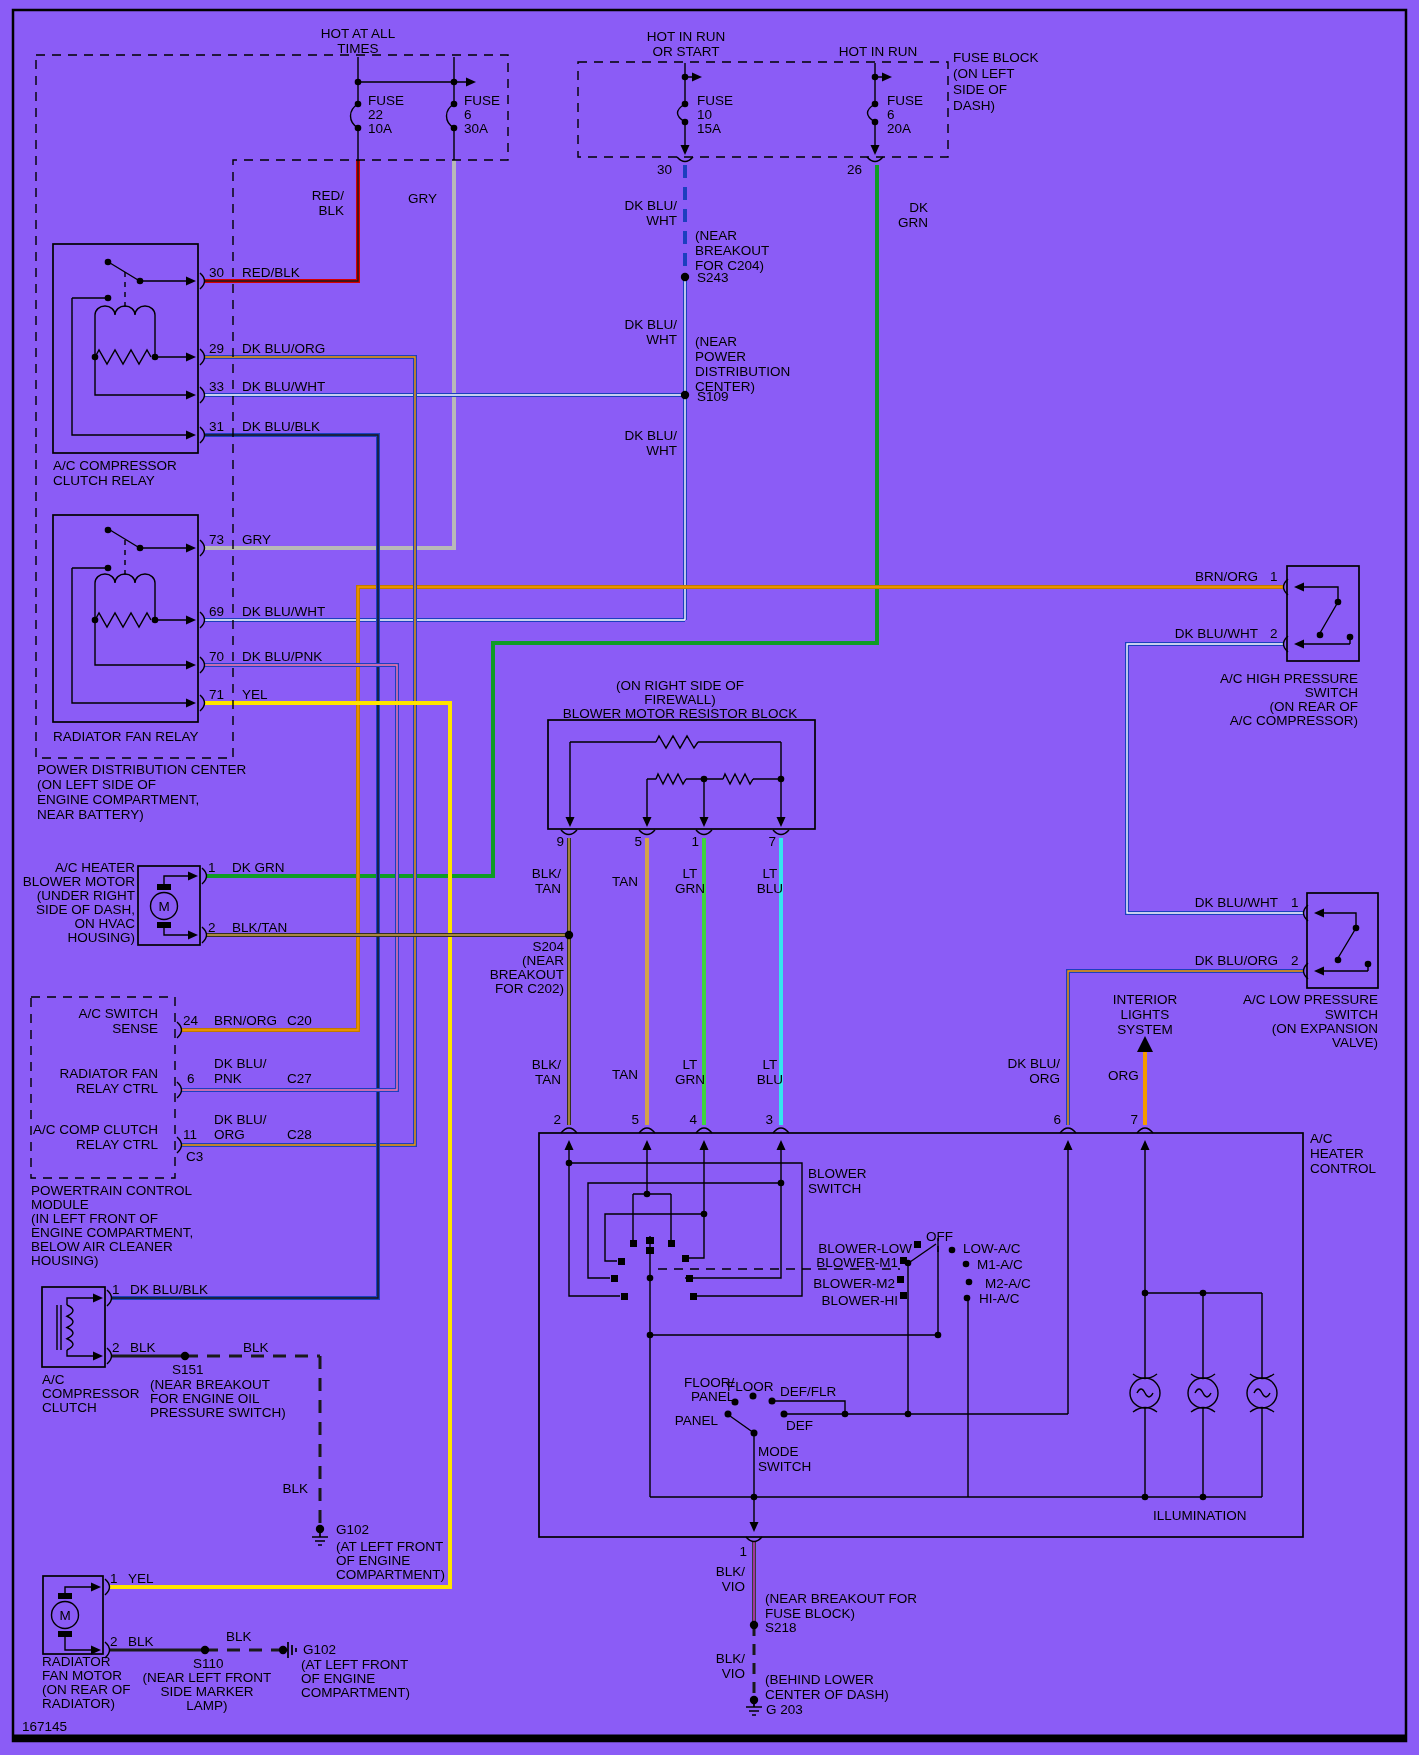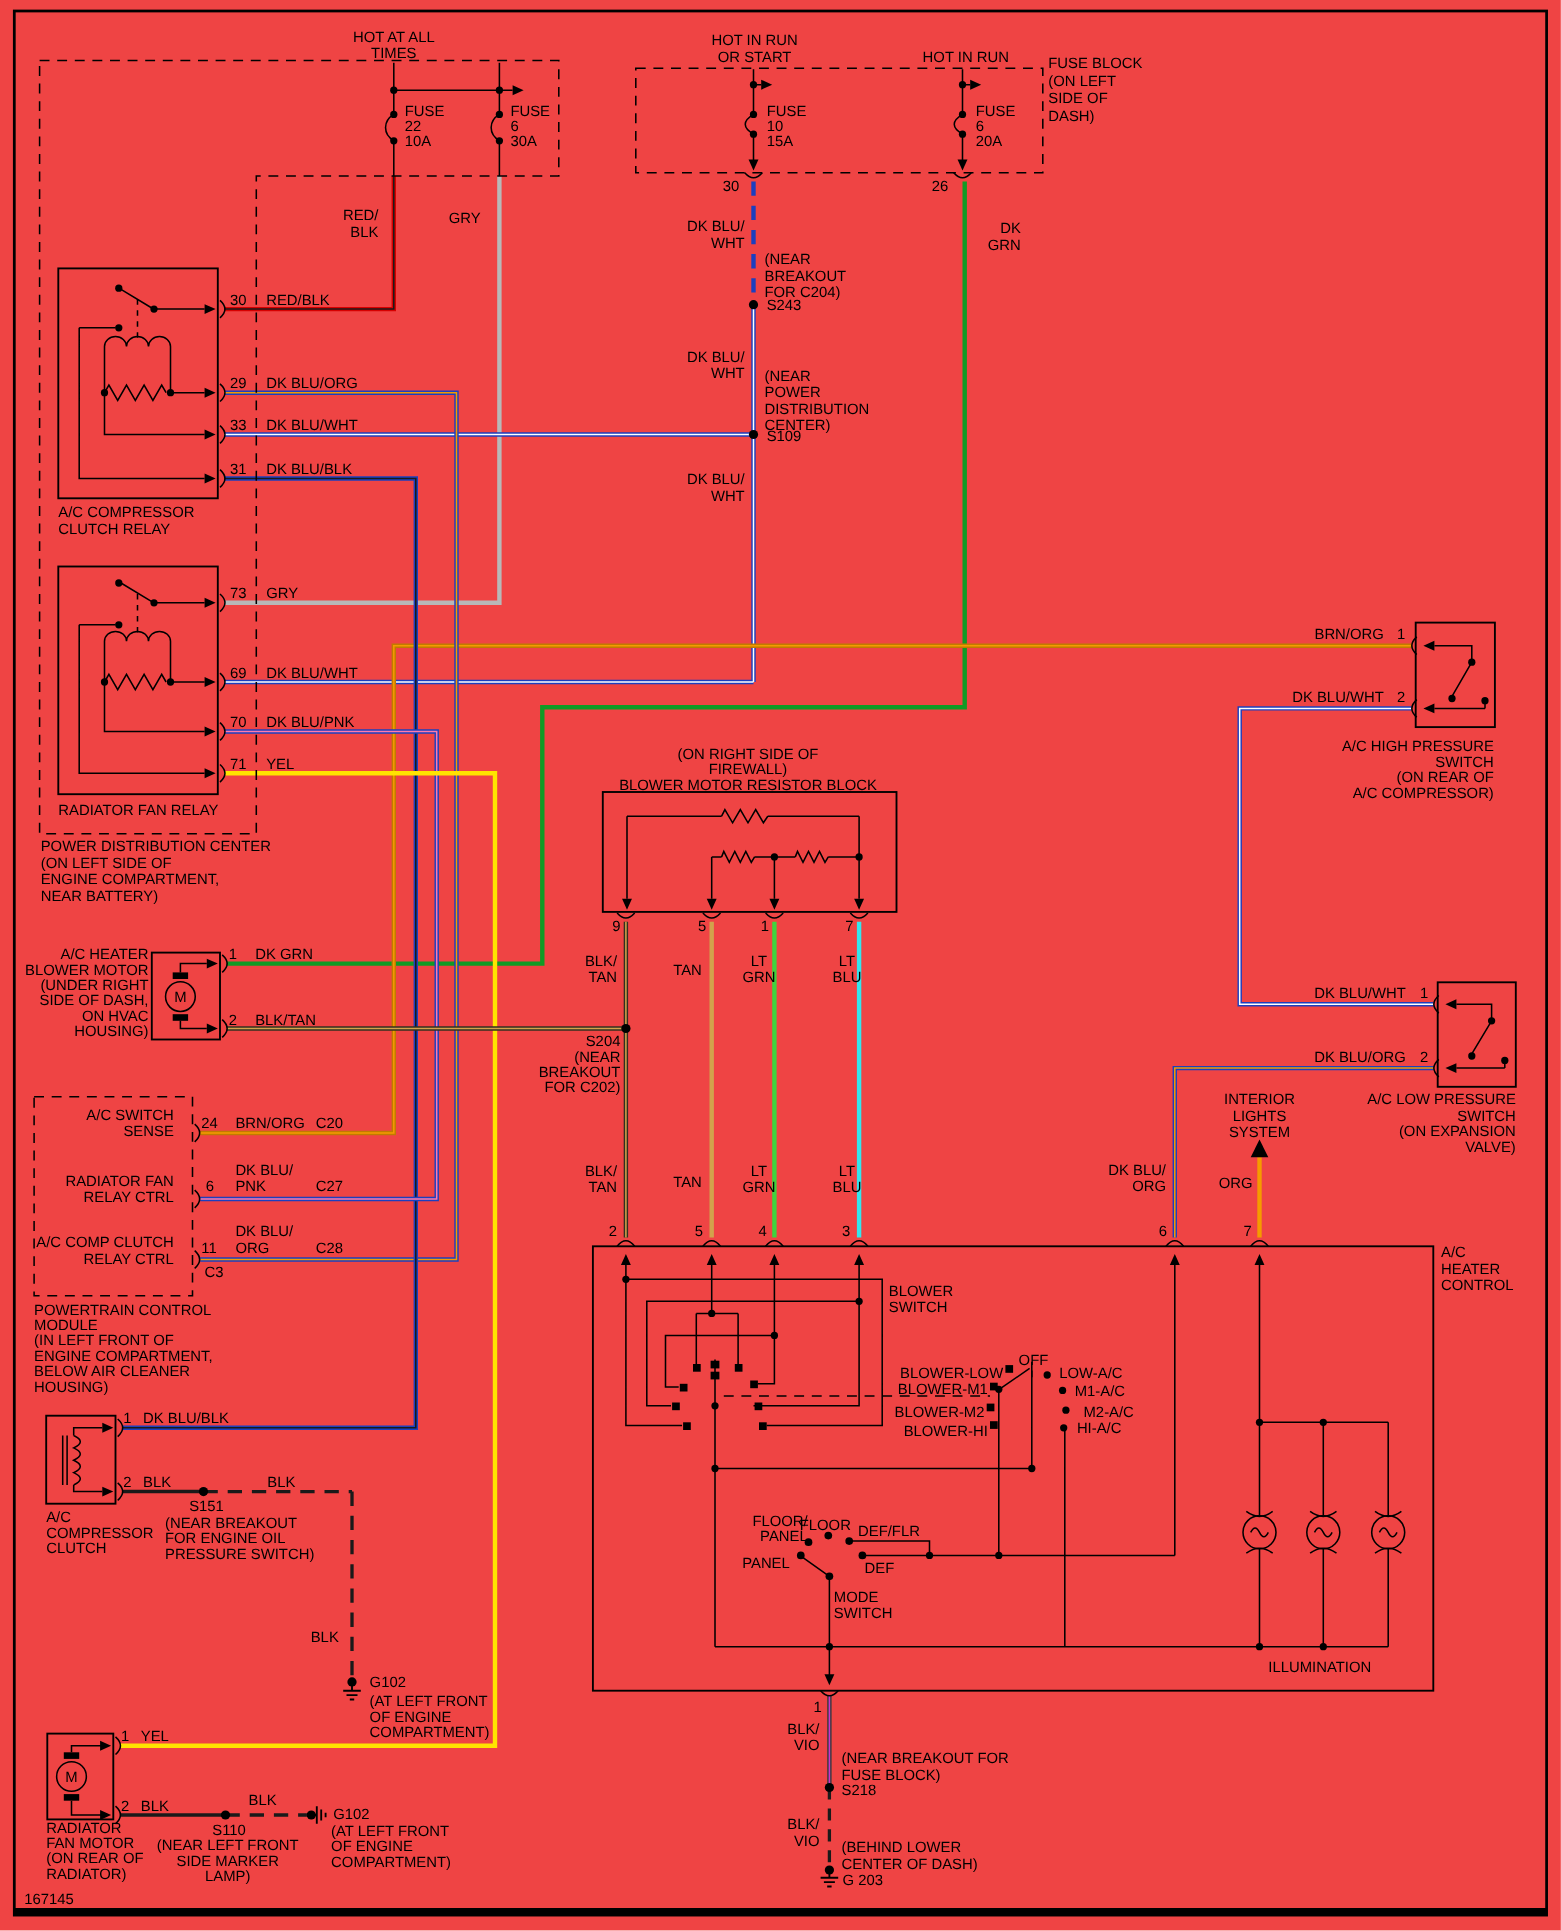--- a/index.html
+++ b/index.html
@@ -1,16 +1,16 @@
 <!DOCTYPE html>
 <html><head>
 <meta charset="utf-8">
 <style>
   html,body{margin:0;padding:0;background:#fff}
-  .page{width:1419px;height:1755px;position:relative;background:#ef4444}
+  .page{width:1419px;height:1755px;position:relative;background:#8b5cf6}
   svg{display:block}
   text{font-family:"Liberation Sans","DejaVu Sans",sans-serif;font-size:13.5px;fill:#000}
   .ta{text-anchor:end}.tc{text-anchor:middle}
   .k{stroke:#000;stroke-width:1.4;fill:none}
   .k2{stroke:#000;stroke-width:1.7;fill:none}
   .d{stroke-dasharray:9 7}
   .d2{stroke-dasharray:5 5}
   .dot{fill:#000;stroke:none}
   .sq{fill:#000;stroke:none}
   .w{fill:none;stroke-width:4}

